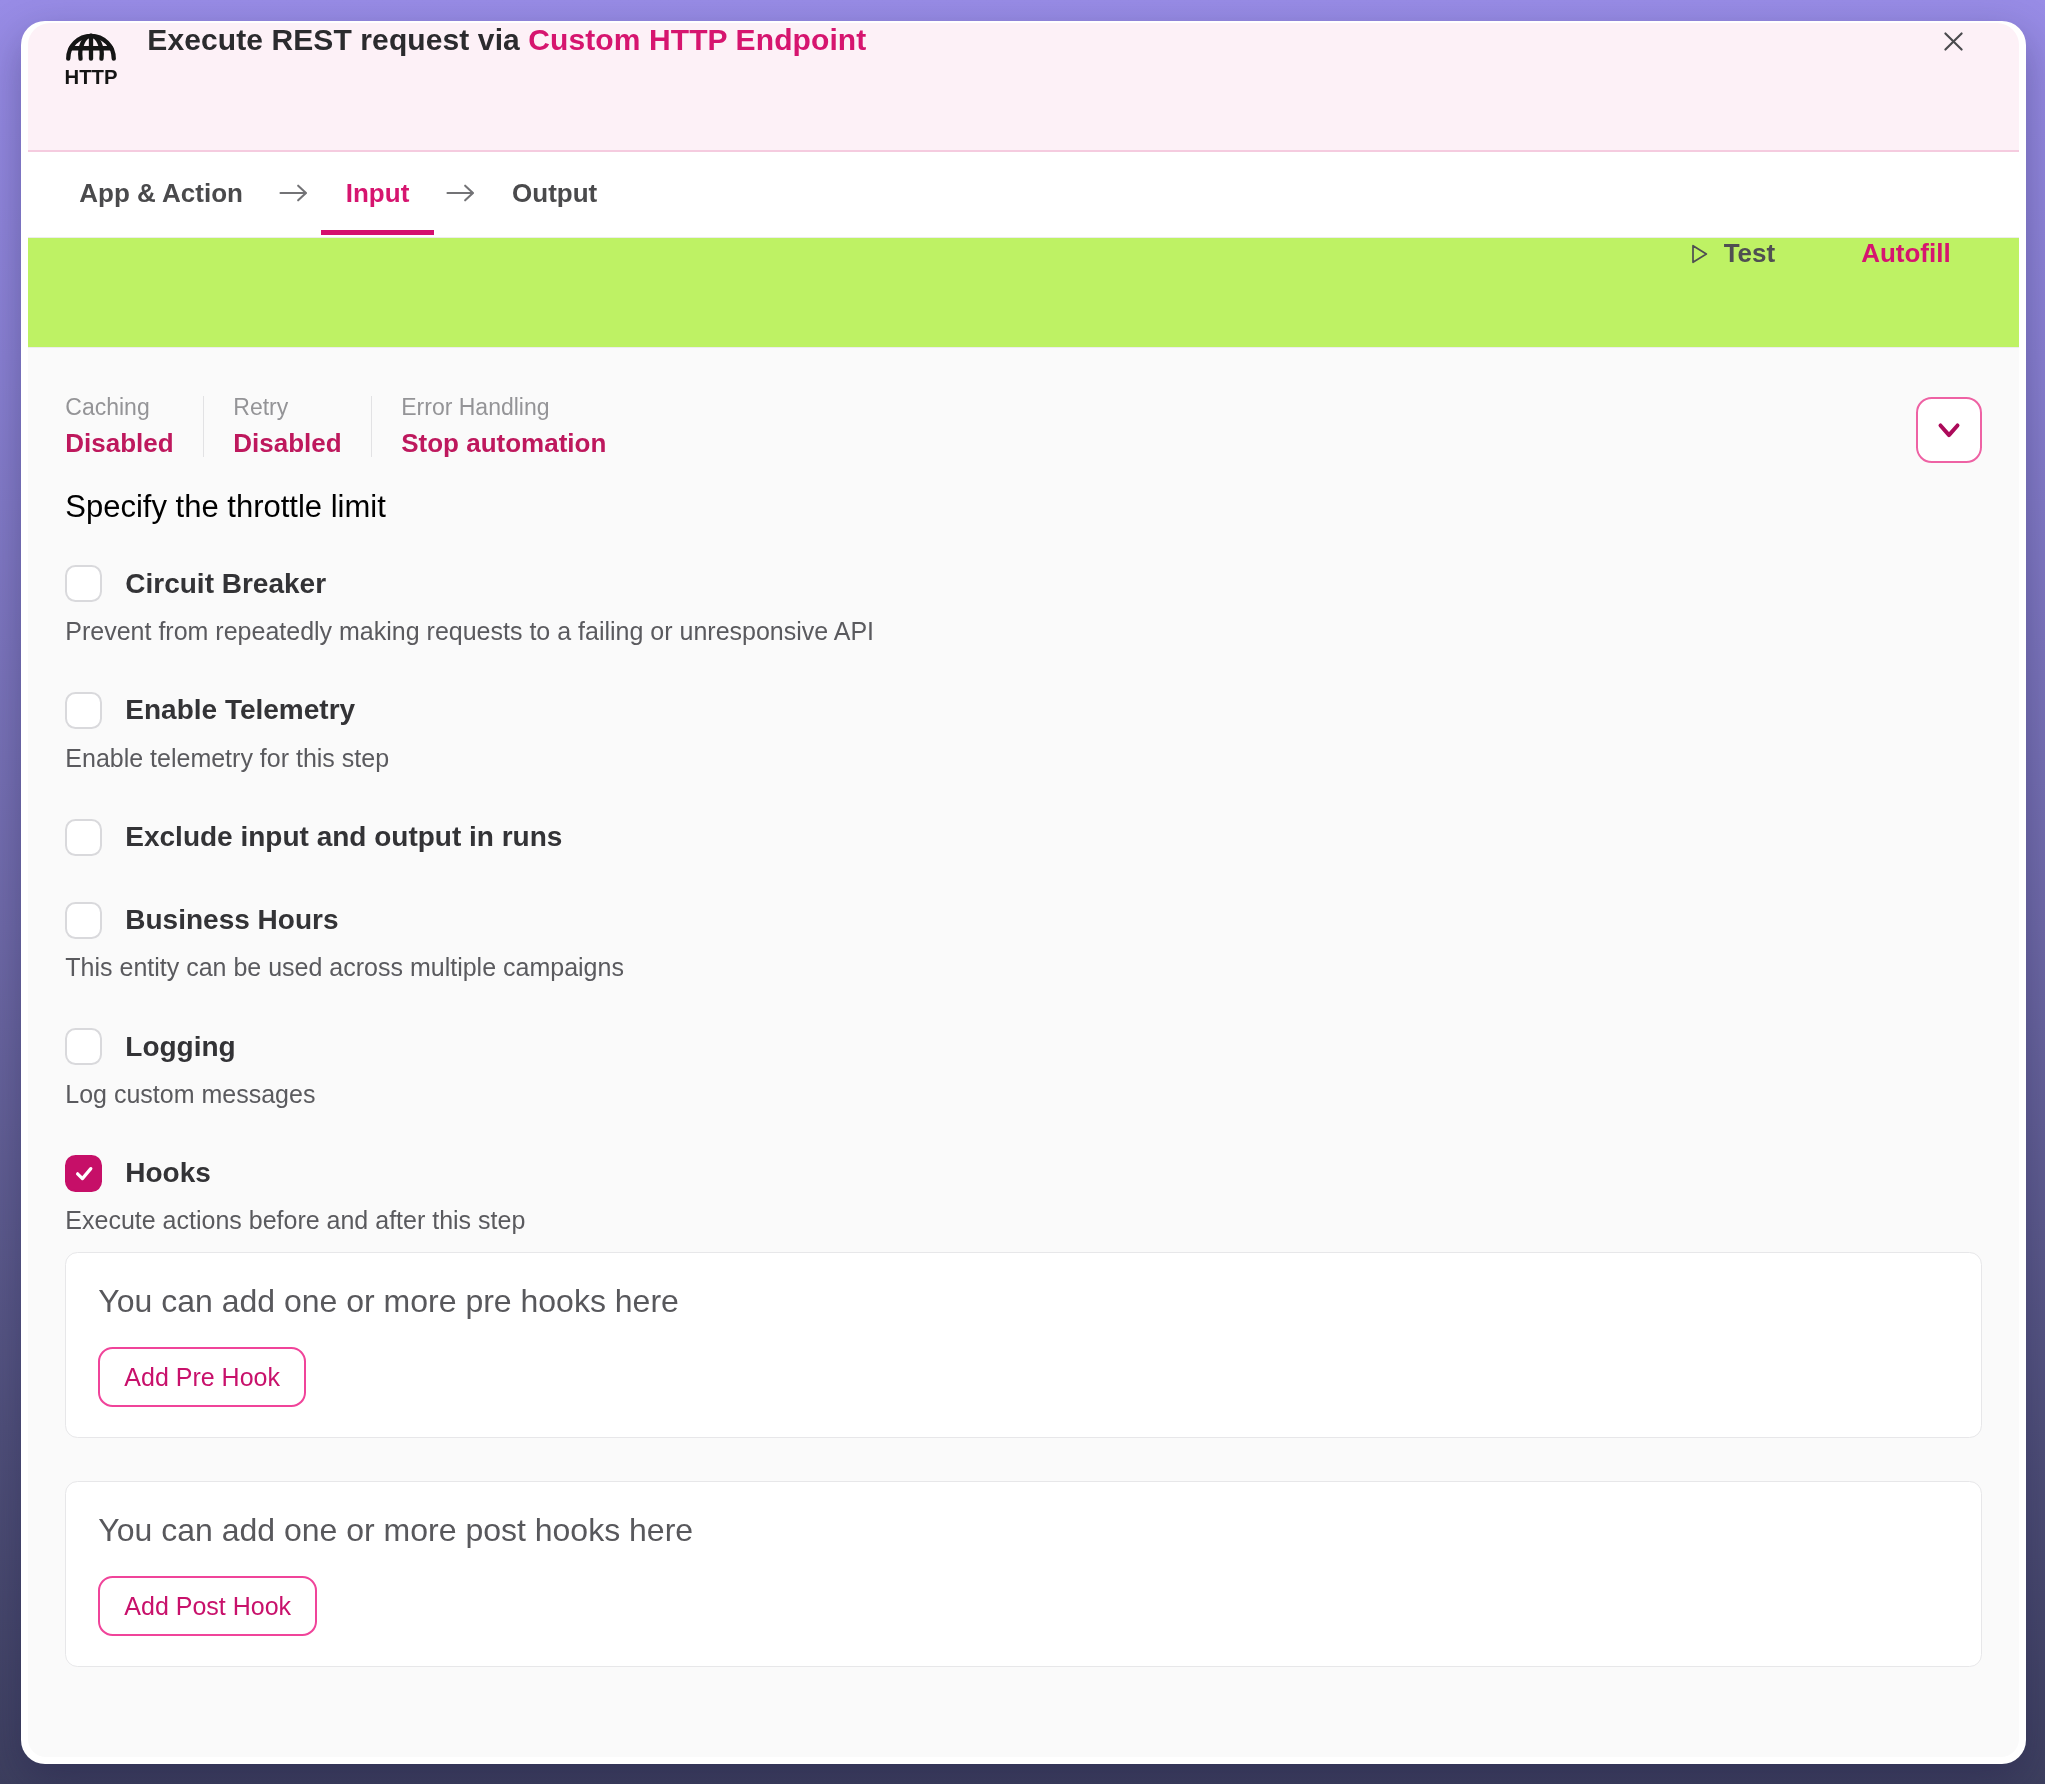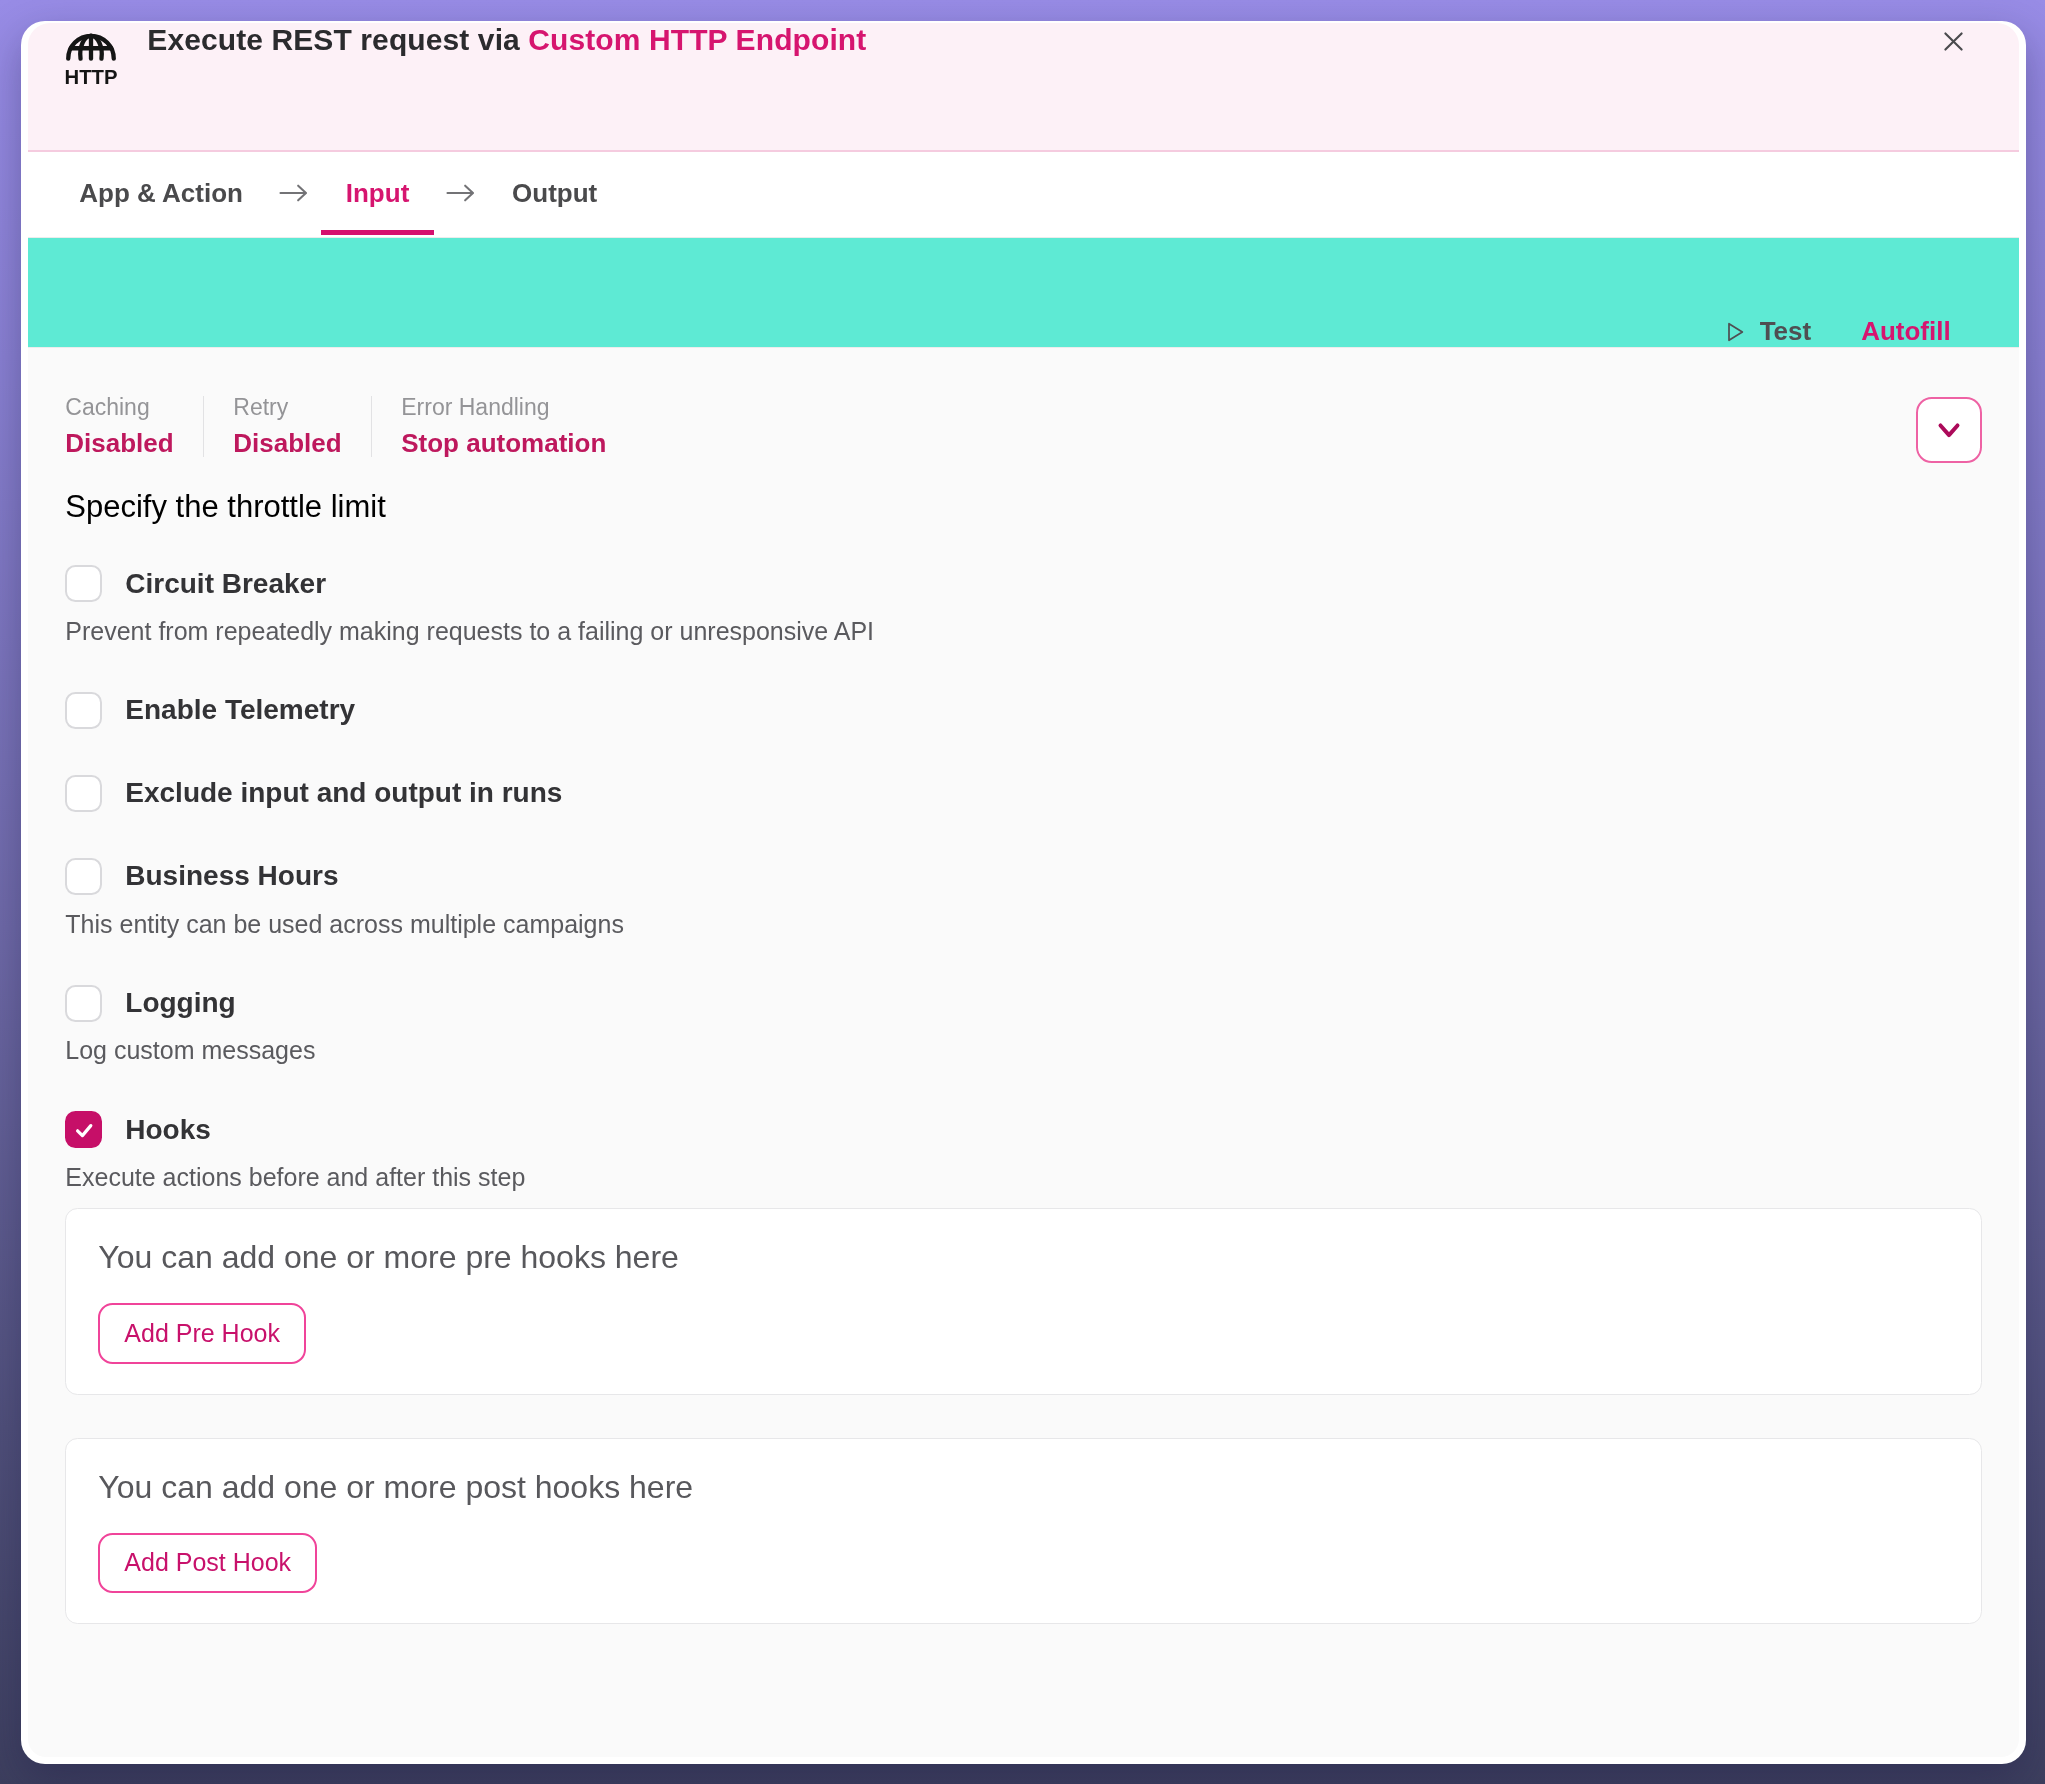--- a/index.html
+++ b/index.html
@@ -29,22 +29,22 @@
   .tabs {
     height:86px; flex:0 0 auto; background:#fff; border-bottom:1.6px solid #ececec;
     display:flex; align-items:center; padding:0 0 3px 26px;
   }
   .tab { position:relative; height:100%; display:flex; align-items:center; padding:0 25px; font-size:26px; font-weight:600; color:#4a4a4c; cursor:pointer; }
   .tab.active { color:#d6156f; }
   .tab.active::after { content:""; position:absolute; left:0; right:0; bottom:-1px; height:5.2px; background:#d50f6e; }
   .tab-arrow { margin:0 9.4px; display:flex; align-items:center; }
   
   .actions {
-    height:110px; flex:0 0 auto; background:#5eead4; border-bottom:1.6px solid #ececec;
-    display:flex; align-items:flex-end; justify-content:flex-end; padding:0 68px 0 37px;
+    height:110px; flex:0 0 auto; background:#bef264; border-bottom:1.6px solid #ececec;
+    display:flex; align-items:flex-start; justify-content:flex-end; padding:0 68px 0 37px;gap:36px;
   }
   .test-btn { display:flex; align-items:center; gap:12.5px; font-size:26px; font-weight:600; color:#4f4f52; cursor:pointer; }
   .autofill-btn { margin-left:50px; font-size:26px; font-weight:700; color:#d6156f; cursor:pointer; }
   
   .content {
     flex:1 1 auto; background:#fafafa; border-radius:0 0 18px 18px;
     padding:46px 37px 0 37px; overflow:hidden;
   }
   
   .summary { display:flex; align-items:stretch; position:relative; }
@@ -176,20 +176,21 @@
         <div class="opt-desc">Prevent from repeatedly making requests to a failing or unresponsive API</div>
       </div>
 
       <div class="opt">
         <div class="opt-main">
           <div class="cbx">
             
           </div>
           <div class="opt-label">Enable Telemetry</div>
         </div>
+        <div class="opt-desc">Enable telemetry for this step</div>
       </div>
 
       <div class="opt">
         <div class="opt-main">
           <div class="cbx">
             
           </div>
           <div class="opt-label">Exclude input and output in runs</div>
         </div>
 

